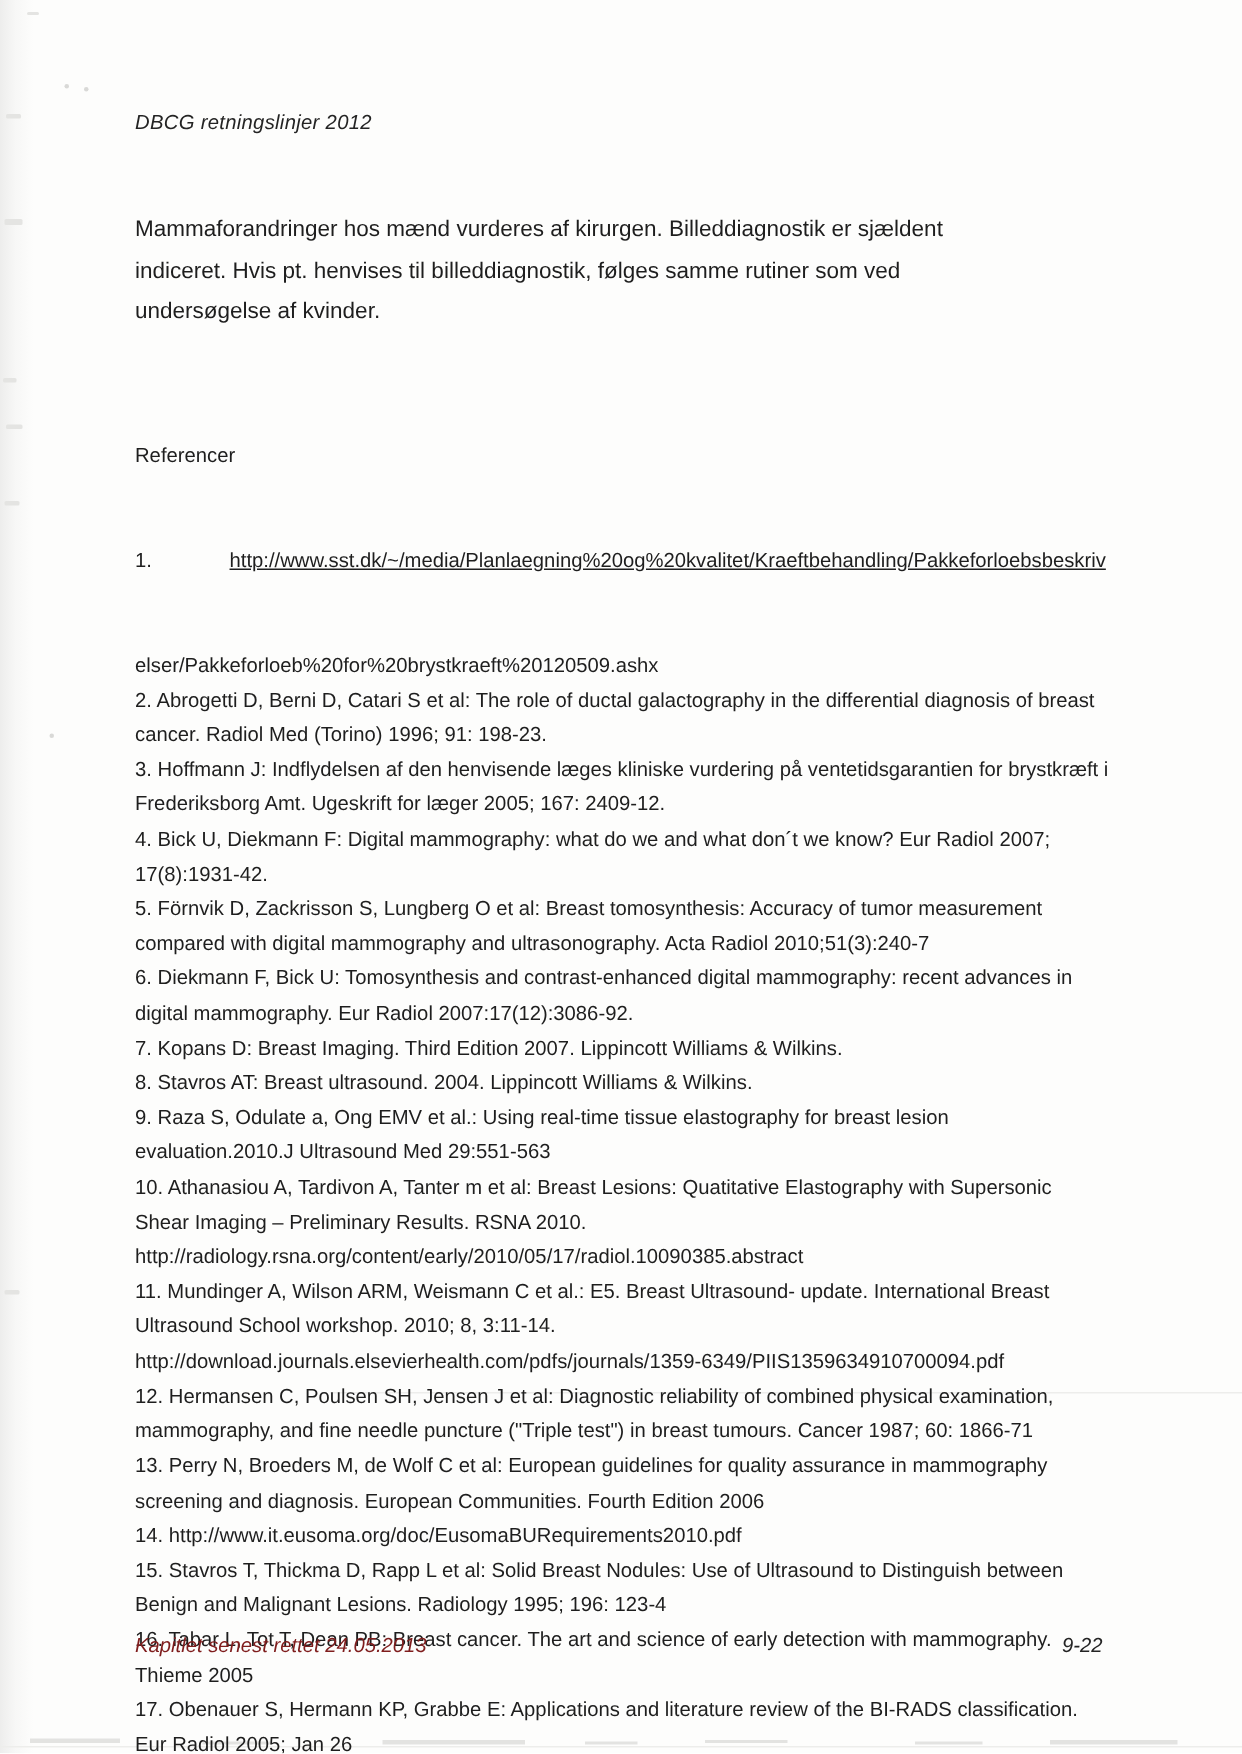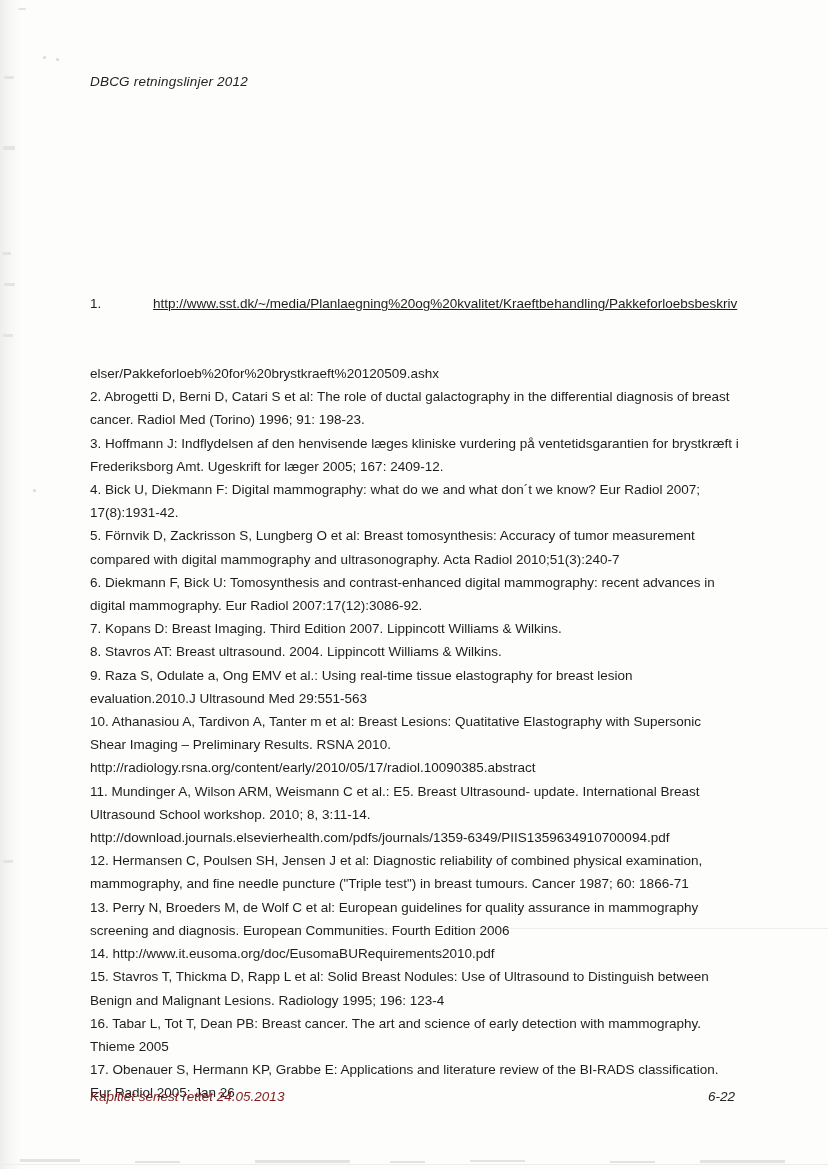--- a/index.html
+++ b/index.html
@@ -71,22 +71,26 @@
   <div class="bottom-dash" style="left:135px; top:1161px; width:45px; height:2px;"></div>
   <div class="bottom-dash" style="left:255px; top:1160px; width:95px; height:3px;"></div>
   <div class="bottom-dash" style="left:390px; top:1161px; width:35px; height:2px;"></div>
   <div class="bottom-dash" style="left:470px; top:1160px; width:55px; height:2px;"></div>
   <div class="bottom-dash" style="left:610px; top:1161px; width:45px; height:2px;"></div>
   <div class="bottom-dash" style="left:700px; top:1160px; width:85px; height:3px;"></div>
   <div class="faint-line" style="left:0px; top:1164px; width:828px;"></div>
 
   <div class="doc-header">DBCG retningslinjer 2012</div>
 
+  <div class="intro">Mammaforandringer hos mænd vurderes af kirurgen. Billeddiagnostik er sjældent
+indiceret. Hvis pt. henvises til billeddiagnostik, følges samme rutiner som ved
+undersøgelse af kvinder.</div>
 
   <div class="refs">
+    <div>Referencer</div>
     <div><span>1. </span><span class="ref-link">http://www.sst.dk/~/media/Planlaegning%20og%20kvalitet/Kraeftbehandling/Pakkeforloebsbeskriv</span></div>
     <div>elser/Pakkeforloeb%20for%20brystkraeft%20120509.ashx
 2. Abrogetti D, Berni D, Catari S et al: The role of ductal galactography in the differential diagnosis of breast
 cancer. Radiol Med (Torino) 1996; 91: 198-23.
 3. Hoffmann J: Indflydelsen af den henvisende læges kliniske vurdering på ventetidsgarantien for brystkræft i
 Frederiksborg Amt. Ugeskrift for læger 2005; 167: 2409-12.
 4. Bick U, Diekmann F: Digital mammography: what do we and what don´t we know? Eur Radiol 2007;
 17(8):1931-42.
 5. Förnvik D, Zackrisson S, Lungberg O et al: Breast tomosynthesis: Accuracy of tumor measurement
 compared with digital mammography and ultrasonography. Acta Radiol 2010;51(3):240-7
@@ -109,15 +113,15 @@
 14. http://www.it.eusoma.org/doc/EusomaBURequirements2010.pdf
 15. Stavros T, Thickma D, Rapp L et al: Solid Breast Nodules: Use of Ultrasound to Distinguish between
 Benign and Malignant Lesions. Radiology 1995; 196: 123-4
 16. Tabar L, Tot T, Dean PB: Breast cancer. The art and science of early detection with mammography.
 Thieme 2005
 17. Obenauer S, Hermann KP, Grabbe E: Applications and literature review of the BI-RADS classification.
 Eur Radiol 2005; Jan 26</div>
   </div>
 
   <div class="footer-left">Kapitlet senest rettet 24.05.2013</div>
-  <div class="footer-right">6-22</div>
+  <div class="footer-right">9-22</div>
 
 </div>
 
 </body></html>

